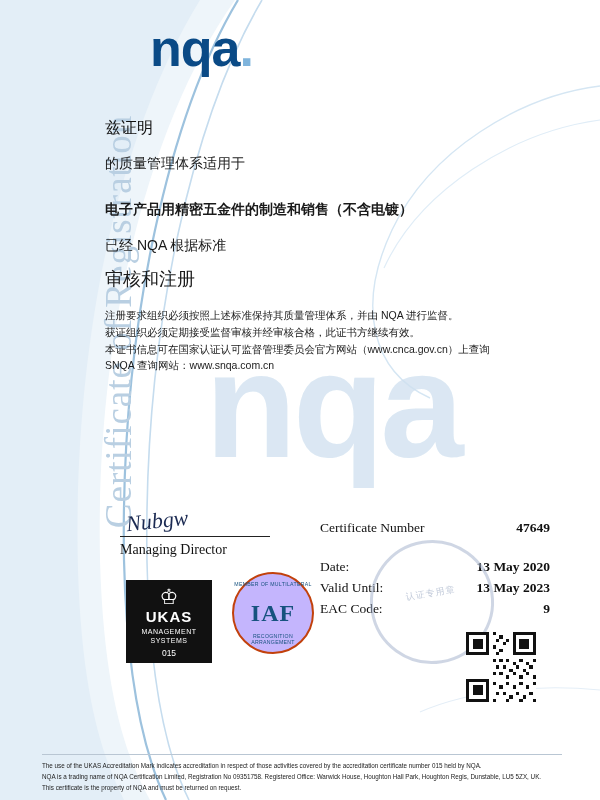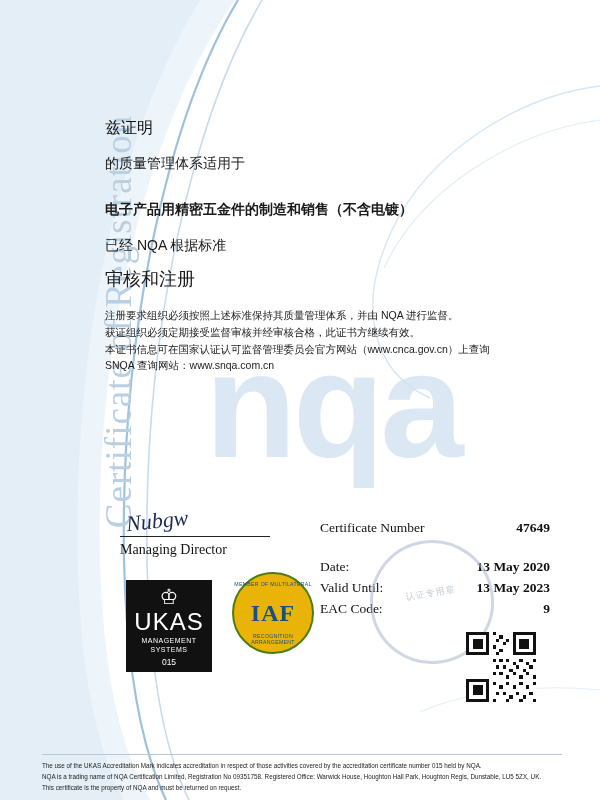--- a/index.html
+++ b/index.html
@@ -185,22 +185,22 @@
     color: #fff;
     text-align: center;
     padding: 6px 0 5px;
   }
   .ukas .crown {
     font-size: 21px;
     line-height: 1;
     margin-bottom: 2px;
   }
   .ukas .nm {
-    font-size: 24px;
-    font-weight: normal;
+    font-size: 15px;
+    font-weight: bold;
     letter-spacing: 1px;
     line-height: 1.05;
   }
   .ukas .sys {
     font-size: 7px;
     letter-spacing: .5px;
     line-height: 1.3;
     margin-top: 2px;
   }
   .ukas .num {
@@ -209,22 +209,22 @@
   }
 
   
   .iaf {
     position: absolute;
     left: 232px;
     top: 572px;
     width: 78px;
     height: 78px;
     border-radius: 50%;
-    background: #eab308;
-    border: 2px solid #4d7c0f;
+    background: #c4b5fd;
+    border: 2px solid #c2410c;
     color: #17527f;
     text-align: center;
   }
   .iaf .ring-top,
   .iaf .ring-bot {
     position: absolute;
     left: 0; right: 0;
     font-size: 5.2px;
     letter-spacing: .3px;
   }
@@ -298,20 +298,23 @@
     <path d="M0,0 L200,0 C120,130 72,340 78,570 C82,700 104,760 124,800 L0,800 Z" fill="#e3eef7"></path>
     <path d="M238,0 C172,110 120,320 124,560 C127,690 146,758 166,800" fill="none" stroke="#9dc2de" stroke-width="2.2"></path>
     <path d="M262,0 C196,112 143,322 147,562 C150,692 169,760 189,800" fill="none" stroke="#c5dcee" stroke-width="1.6"></path>
     <path d="M600,86 C520,96 430,150 392,230 C356,306 372,372 430,398" fill="none" stroke="#d5e6f3" stroke-width="1.4"></path>
     <path d="M600,120 C512,132 420,190 384,268" fill="none" stroke="#e0edf7" stroke-width="1.2"></path>
     <path d="M600,690 C540,684 470,690 420,712" fill="none" stroke="#e4eef7" stroke-width="1.2"></path>
   </svg>
 
   <div class="side-title">Certificate of Registration</div>
 
+  <div class="logo">
+    <span>nqa</span><span class="dot">.</span>
+  </div>
 
   <div class="watermark">nqa</div>
 
   <div class="body">
     <div class="lead">兹证明</div>
     <div class="sub-lead">的质量管理体系适用于</div>
     <div class="scope">电子产品用精密五金件的制造和销售（不含电镀）</div>
     <div class="std-lead">已经 NQA 根据标准</div>
     <div class="reg-line">审核和注册</div>
     <div class="fineprint">

